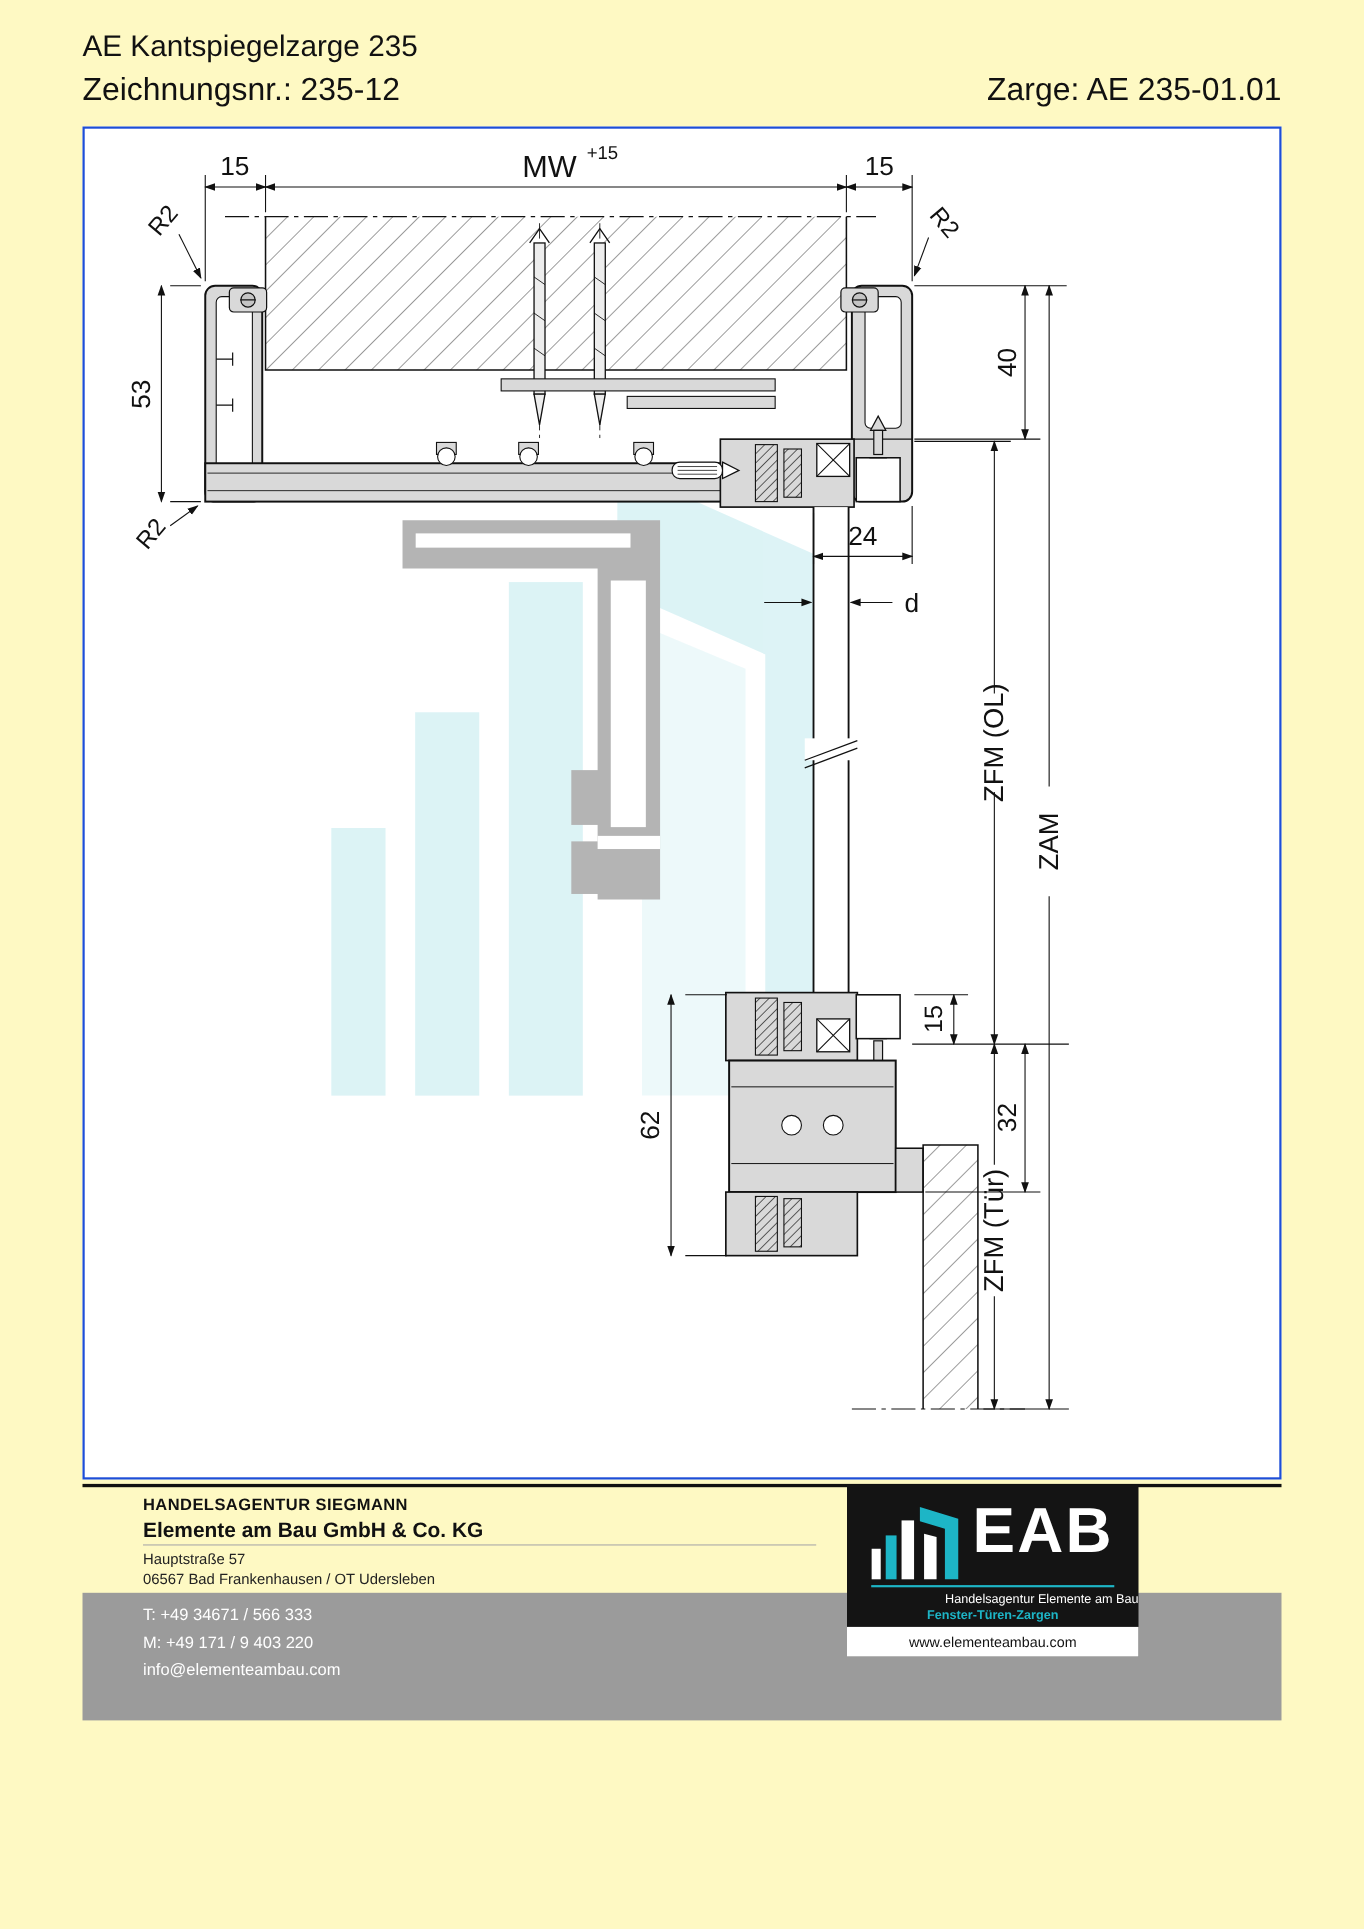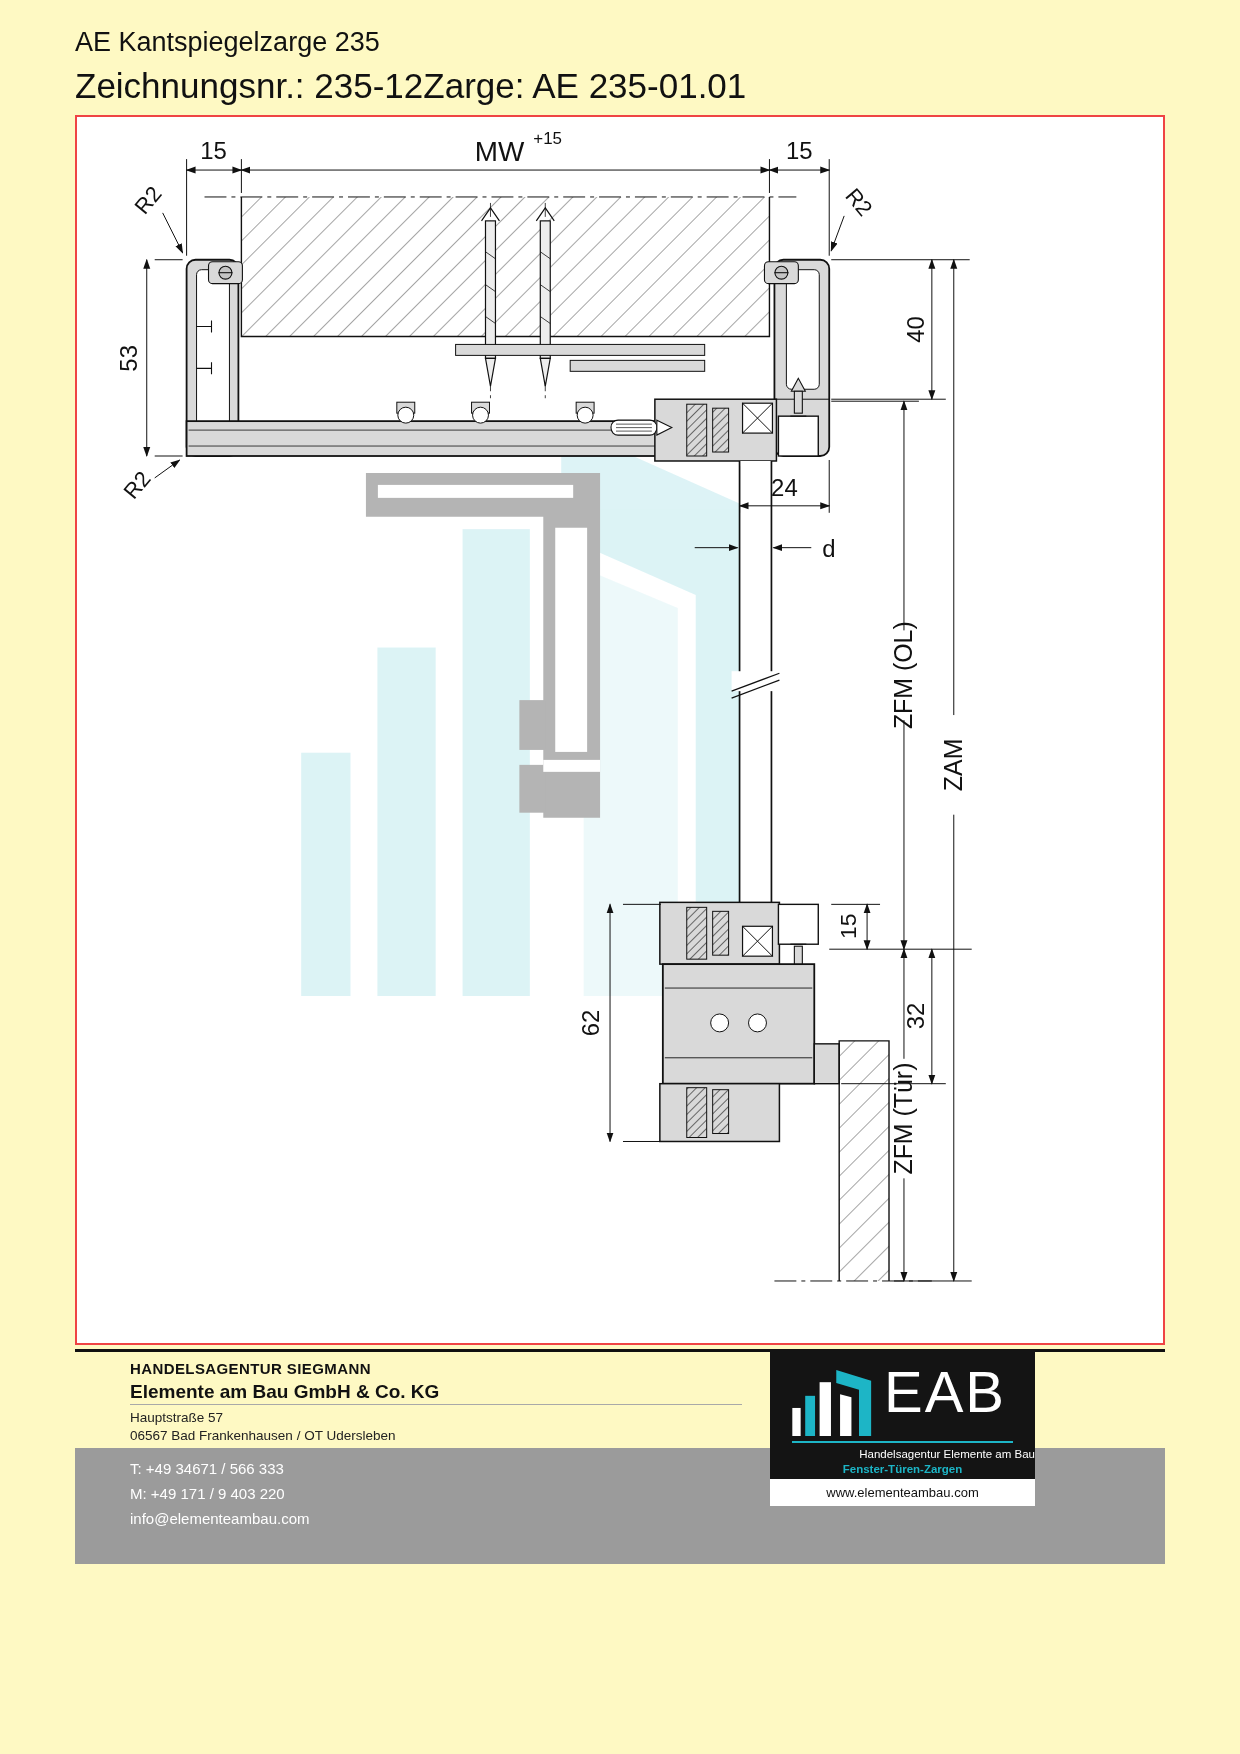--- a/index.html
+++ b/index.html
@@ -3,43 +3,43 @@
 <meta charset="utf-8">
 <style>
   *{margin:0;padding:0;box-sizing:border-box}
   html,body{background:#ffffff}
   .page{position:relative;width:1240px;height:1754px;background:#fef9c3;overflow:hidden;
         font-family:"Liberation Sans","DejaVu Sans",sans-serif;color:#111}
 
   
   .header{position:absolute;left:75px;top:26px;width:1090px}
   .h-title{font-size:27px;line-height:1.25}
-  .h-row{display:flex;font-size:35px;line-height:1.25;margin-top:4px}
+  .h-row{display:flex;justify-content:space-between;font-size:29px;line-height:1.25;margin-top:4px}
 
   
-  .drawing-frame{position:absolute;left:75px;top:115px;width:1090px;height:1230px;border:2px solid #ef4444;background:#fff}
+  .drawing-frame{position:absolute;left:75px;top:115px;width:1090px;height:1230px;border:2px solid #1d4ed8;background:#fff}
   .drawing-frame svg{display:block;width:100%;height:100%}
   .draw text{font-family:"Liberation Sans","DejaVu Sans",sans-serif;fill:#111}
 
   
   .footer-topline{position:absolute;left:75px;top:1349px;width:1090px;height:3px;background:#111}
   .f-agency{position:absolute;left:130px;top:1360px;font-size:15px;font-weight:bold;letter-spacing:.4px}
   .f-company{position:absolute;left:130px;top:1381px;font-size:19px;font-weight:bold}
   .f-line{position:absolute;left:130px;top:1404px;width:612px;height:1px;background:#a9a9a9}
   .f-street{position:absolute;left:130px;top:1410px;font-size:13.5px;color:#222}
   .f-city{position:absolute;left:130px;top:1428px;font-size:13.5px;color:#222}
 
   .gray-band{position:absolute;left:75px;top:1448px;width:1090px;height:116px;background:#9b9b9b;color:#fff}
   .band-phone{position:absolute;left:55px;top:12px;font-size:15px}
   .band-mobile{position:absolute;left:55px;top:37px;font-size:15px}
   .band-email{position:absolute;left:55px;top:62px;font-size:15px}
 
   .logo-box{position:absolute;left:770px;top:1350px;width:265px;height:156px;background:#141414;z-index:5}
   .logo-mark{position:absolute;left:22px;top:14px}
-  .logo-acronym{position:absolute;left:114px;top:8px;font-size:58px;font-weight:normal;color:#fff;letter-spacing:2px}
+  .logo-acronym{position:absolute;left:114px;top:8px;font-size:58px;font-weight:bold;color:#fff;letter-spacing:2px}
   .logo-rule{position:absolute;left:22px;top:91px;width:221px;height:2px;background:#1db5c6}
   .logo-sub{position:absolute;left:0;top:98px;width:100%;text-align:right;color:#fff;font-size:11.5px}
   .logo-tag{position:absolute;left:0;top:113px;width:100%;text-align:center;color:#1db5c6;font-size:11.5px;font-weight:bold}
   .logo-web{position:absolute;left:0;bottom:0;width:100%;height:27px;background:#fff;color:#111;
             font-size:13px;text-align:center;line-height:27px}
 </style>
 </head>
 <body>
 
 <div class="page">

